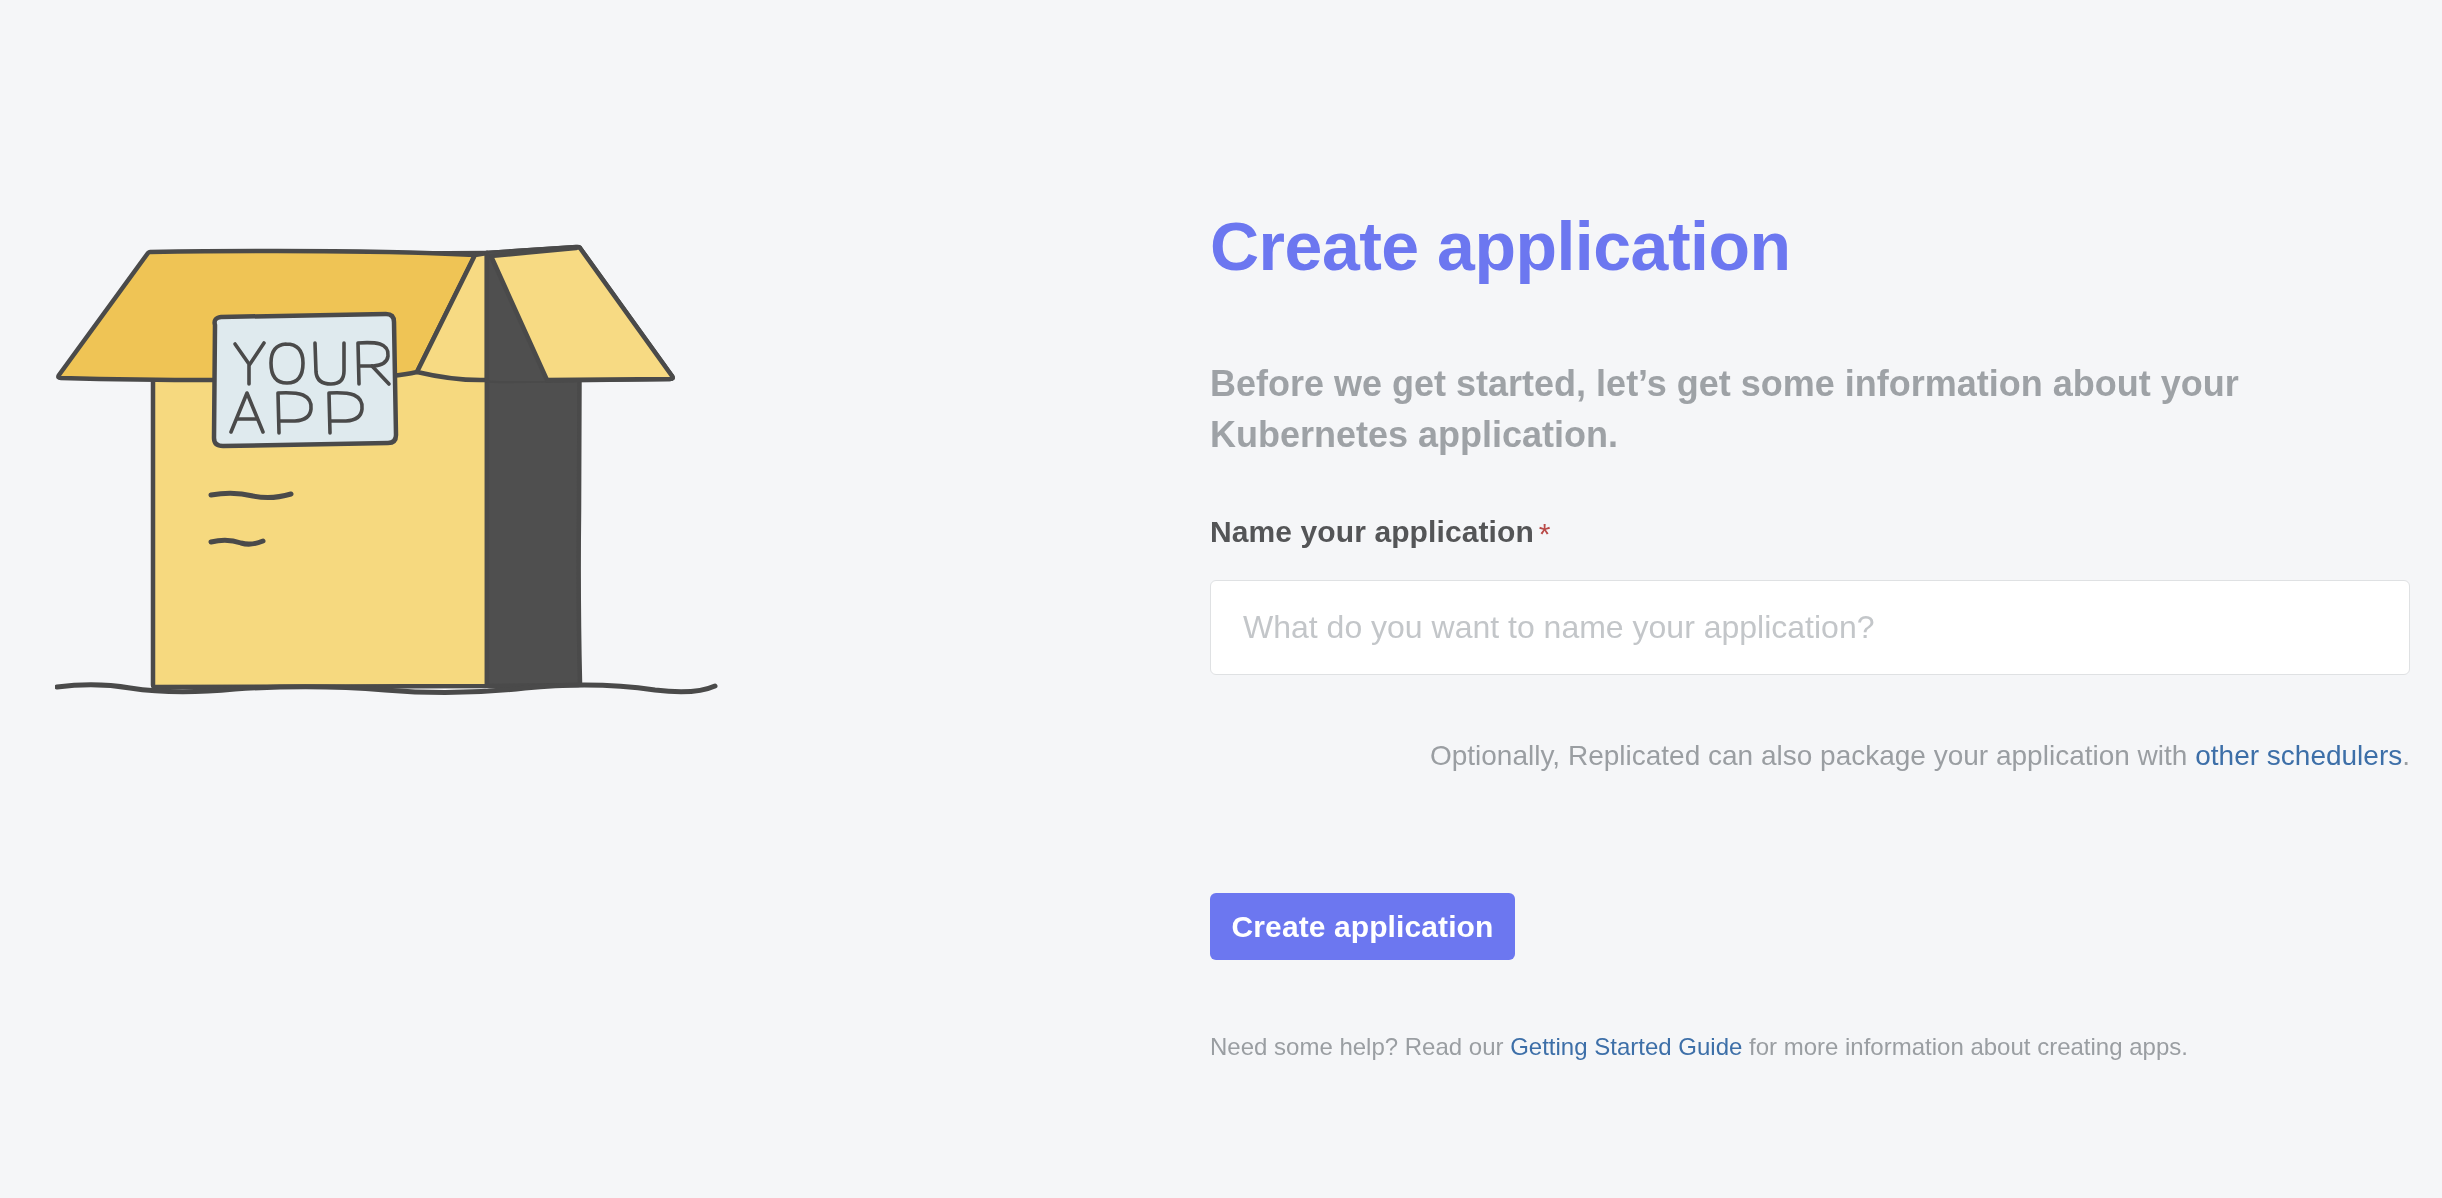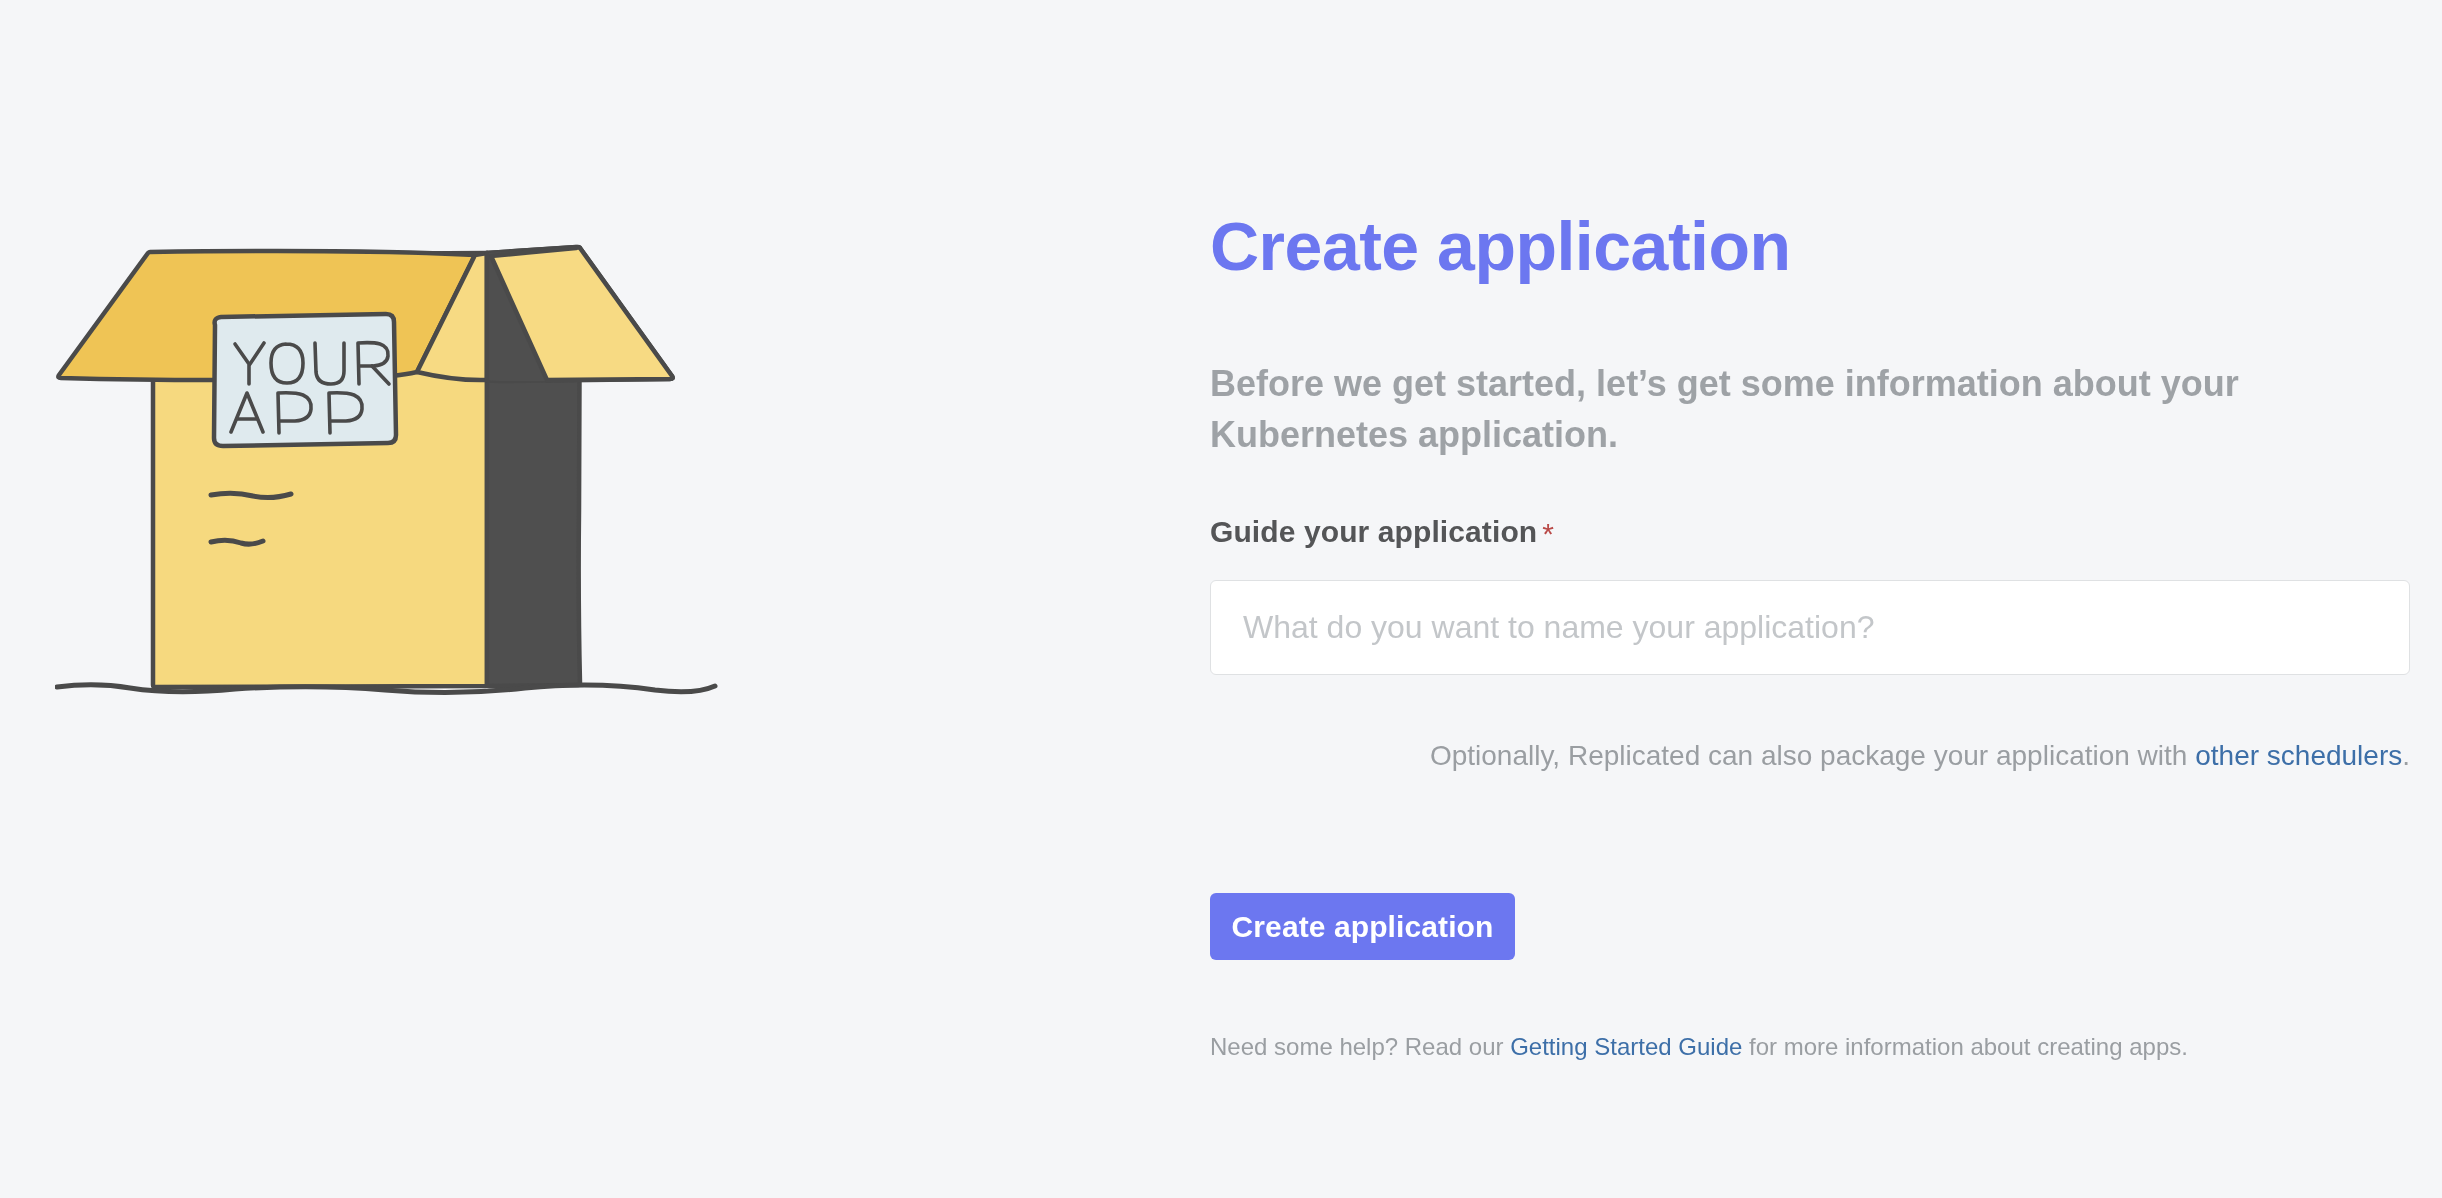--- a/index.html
+++ b/index.html
@@ -228,21 +228,21 @@
 
   </div>
 
   <div class="right-col">
 
     <h1 class="page-title">Create application</h1>
 
     <p class="intro">Before we get started, let’s get some information about your Kubernetes application.</p>
 
     <div class="field-label">
-      <span>Guide your application</span><span class="req">*</span>
+      <span>Name your application</span><span class="req">*</span>
     </div>
 
     <input class="name-input" type="text" placeholder="What do you want to name your application?" style="">
 
     <div class="optional-line">
       <span>Optionally, Replicated can also package your application with </span><a class="link" href="#">other schedulers</a><span>.</span>
     </div>
 
     <button class="create-btn" type="button">Create application</button>
 

